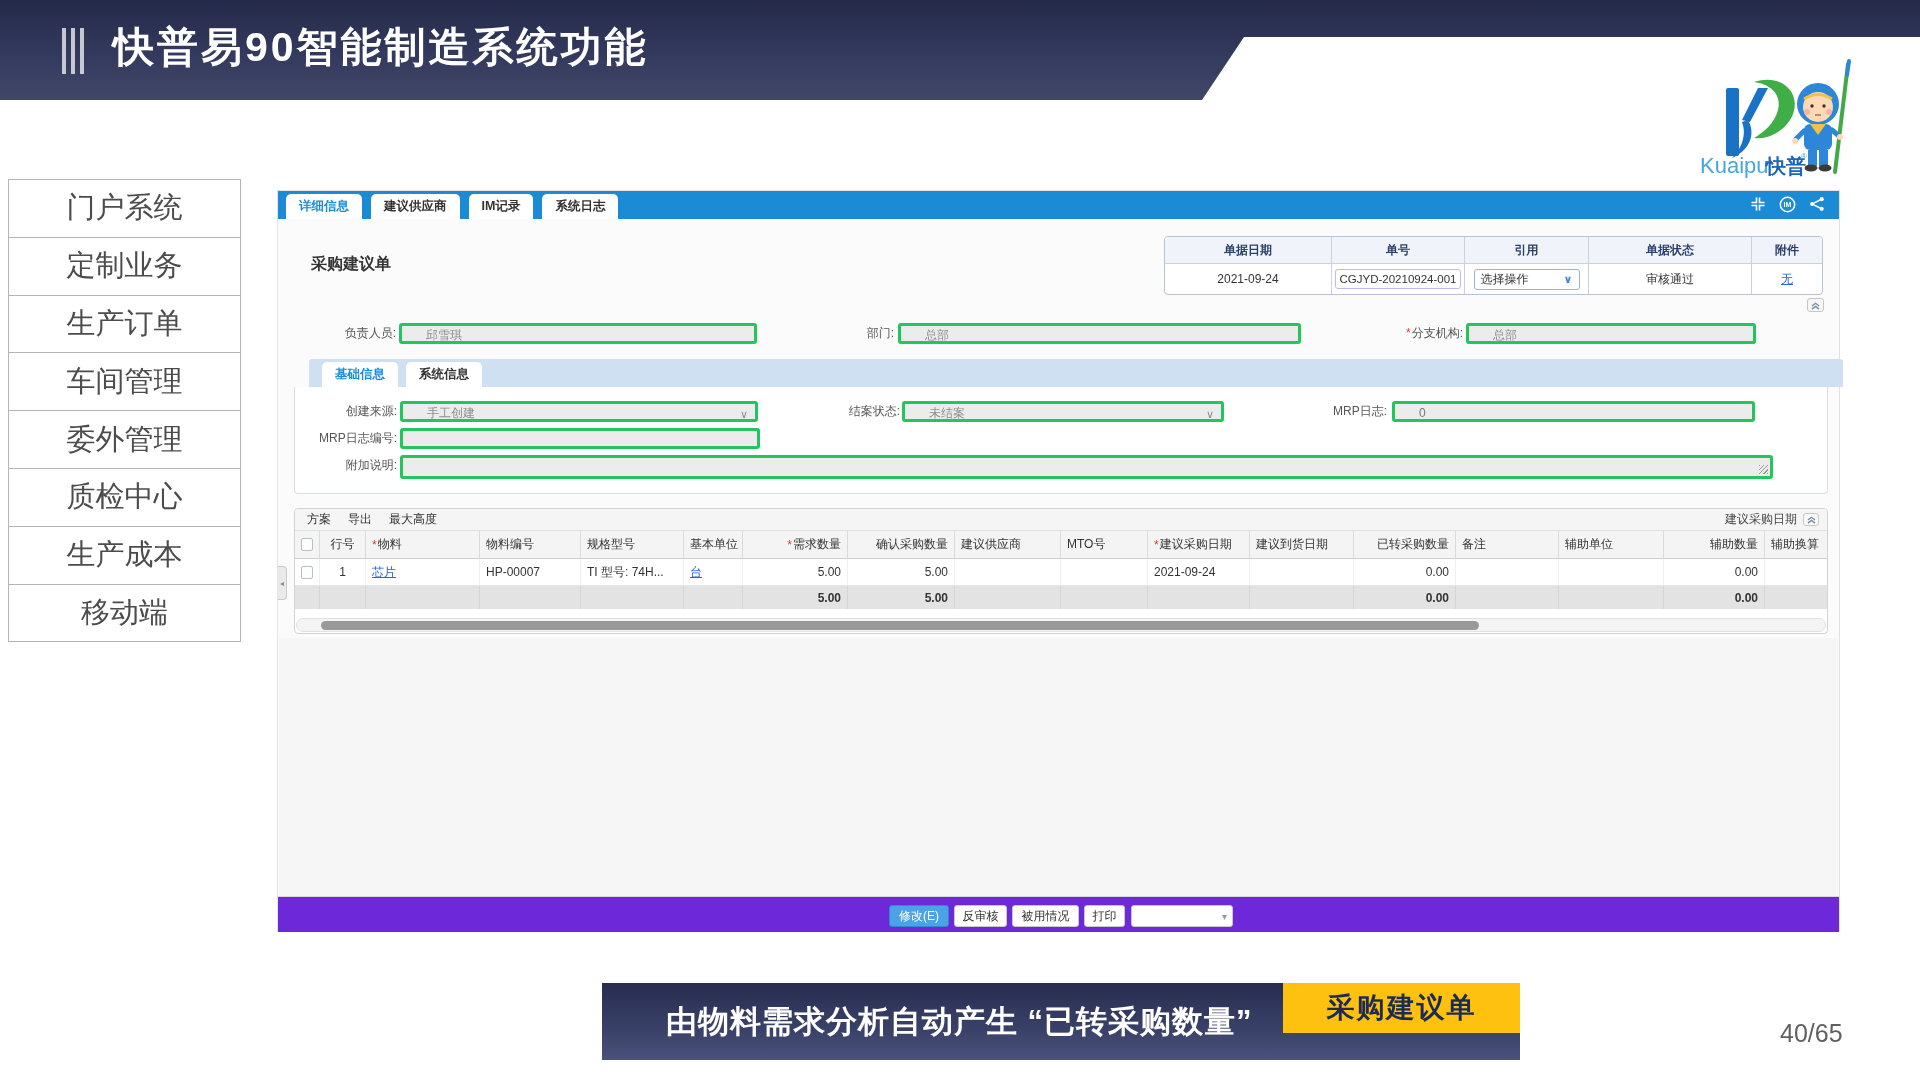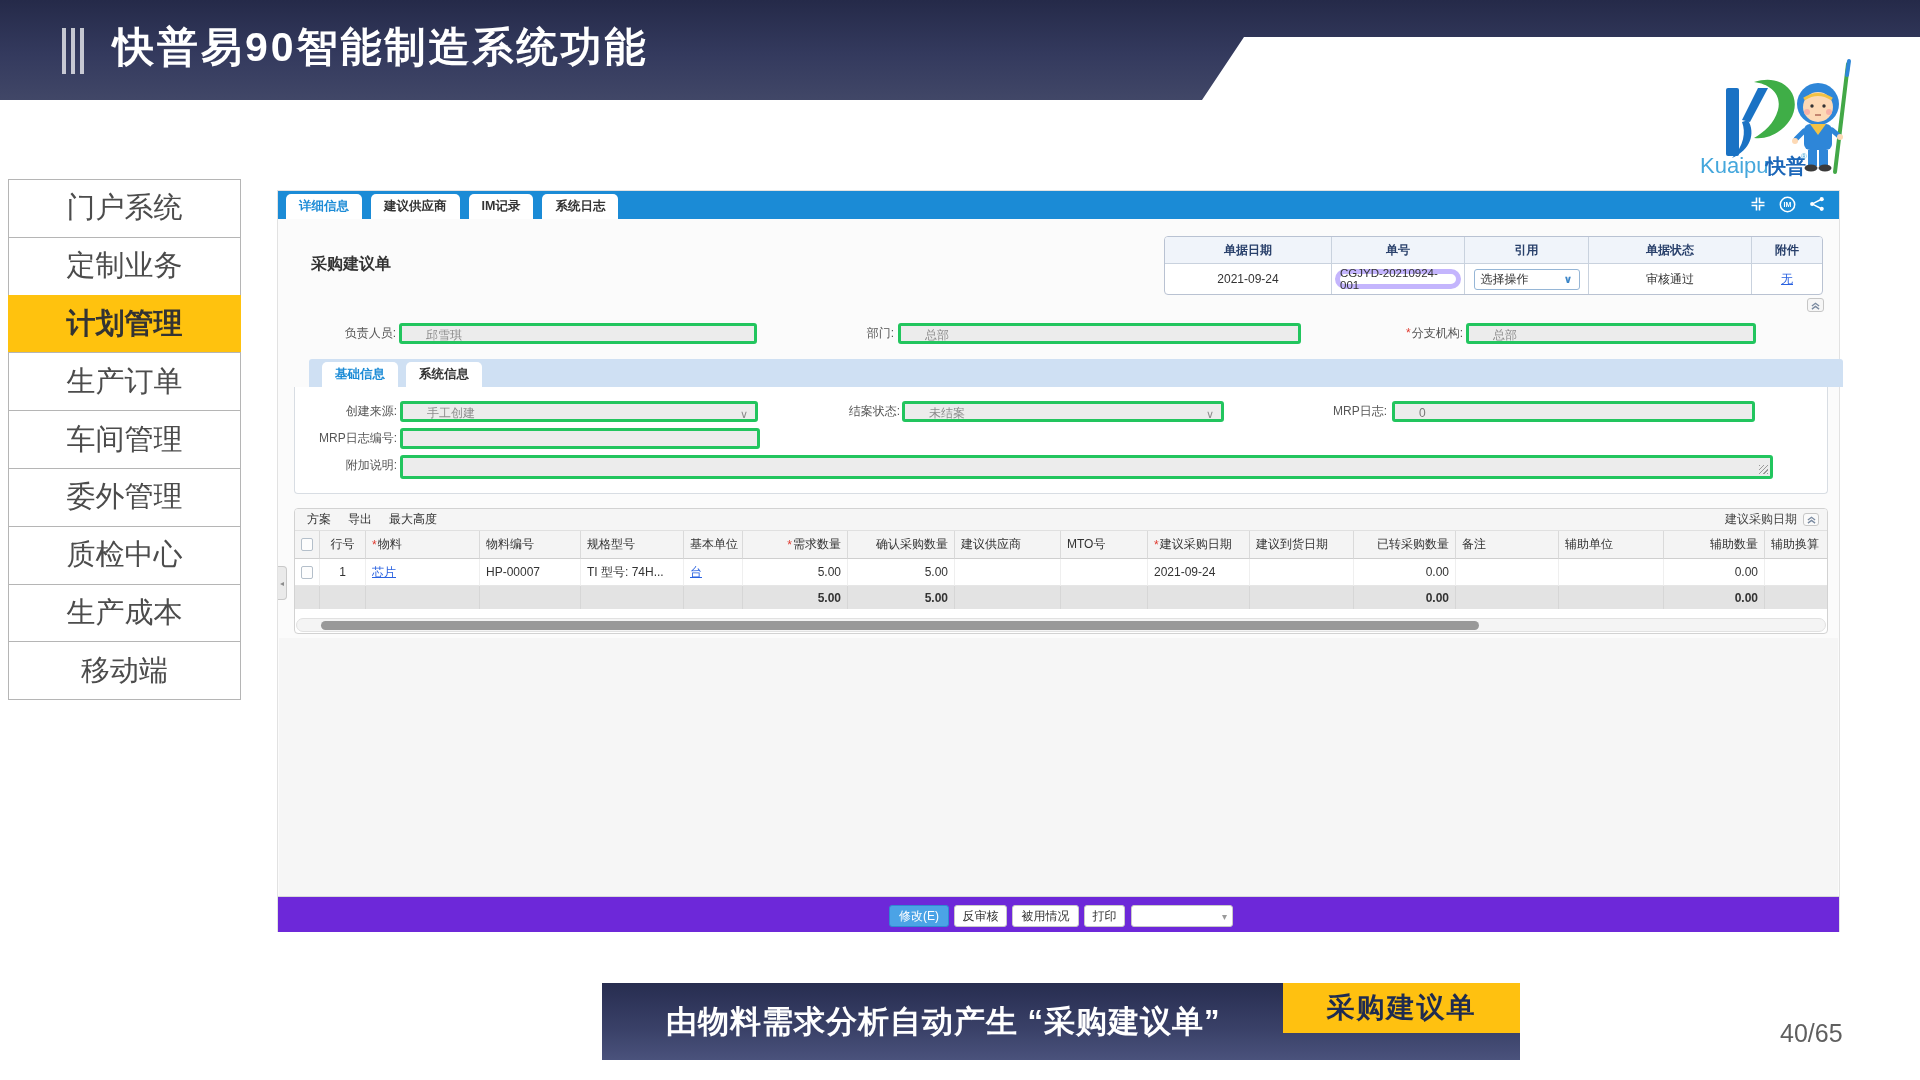--- a/index.html
+++ b/index.html
@@ -36,21 +36,21 @@
 
   .doc-title { position:absolute; left:33px; top:63px; font-size:16px; font-weight:700; color:#333; }
 
   
   .doc-table { position:absolute; left:886px; top:45px; width:659px; border:1px solid #b9c2d2; border-radius:4px; background:#fff; overflow:hidden; }
   .dt-row { display:flex; }
   .dt-cell { border-right:1px solid #c9d2de; display:flex; align-items:center; justify-content:center; font-size:12px; }
   .dt-cell:last-child { border-right:none; }
   .dt-head .dt-cell { height:27px; background:#f0f4fa; color:#29406b; font-weight:700; border-bottom:1px solid #c9d2de; }
   .dt-val .dt-cell { height:30px; color:#333; }
-  .mini-input { width:126px; height:20px; border:5px solid #c4b5fd; border-radius:10px; font-size:11.5px; color:#333;
+  .mini-input { width:126px; height:20px; border:1px solid #c4b5fd; border-radius:3px; font-size:11.5px; color:#333;
     display:flex; align-items:center; justify-content:center; background:#fff; }
   .mini-select { width:106px; height:21px; border:1px solid #96b6d6; border-radius:3px; background:#fff; font-size:12px; color:#333;
     display:flex; align-items:center; justify-content:space-between; padding:0 6px; cursor:pointer;text-align:right; }
   .mini-select .chev { color:#3c86c8; font-size:11px; font-weight:700; }
   a.blue-link { color:#2a62e0; text-decoration:underline; cursor:pointer; }
 
   .collapse-btn { position:absolute; left:1529px; top:107px; width:17px; height:14px; background:#f6f6f6;
     border:1px solid #c6c6c6; border-radius:3px; display:flex; align-items:center; justify-content:center; cursor:pointer; }
 
   
@@ -156,21 +156,20 @@
       <ellipse cx="127" cy="110" rx="6.5" ry="3.5" fill="#3a3a3a"></ellipse>
     </g>
     <text x="2" y="115" font-size="22" fill="#45a7dc">Kuaipu</text>
     <text x="68" y="115" font-size="20" font-weight="bold" fill="#1b66b8">快普</text>
     <text x="103" y="101" font-size="8" fill="#45a7dc">®</text>
   </svg>
 
   <nav class="sidebar" id="sidebar">
       <div class="side-item">门户系统</div>
       <div class="side-item">定制业务</div>
-      <div class="side-item active">计划管理</div>
       <div class="side-item">生产订单</div>
       <div class="side-item">车间管理</div>
       <div class="side-item">委外管理</div>
       <div class="side-item">质检中心</div>
       <div class="side-item">生产成本</div>
       <div class="side-item">移动端</div>
     </nav>
 
   <section class="app">
     <div class="tabbar">
@@ -363,18 +362,18 @@
         </div>
       <div class="foot-select" style="left:853px;width:102px">
           <span>▾</span>
         </div>
     </div>
 
     <div class="left-handle">◂</div>
   </section>
 
   <div class="banner">
-    <div class="banner-text">由物料需求分析自动产生 “采购建议单”</div>
+    <div class="banner-text">由物料需求分析自动产生 “已转采购数量”</div>
   </div>
   <div class="banner-tag">采购建议单</div>
 
   <div class="page-num">40/65</div>
 </div>
 
 </body></html>

